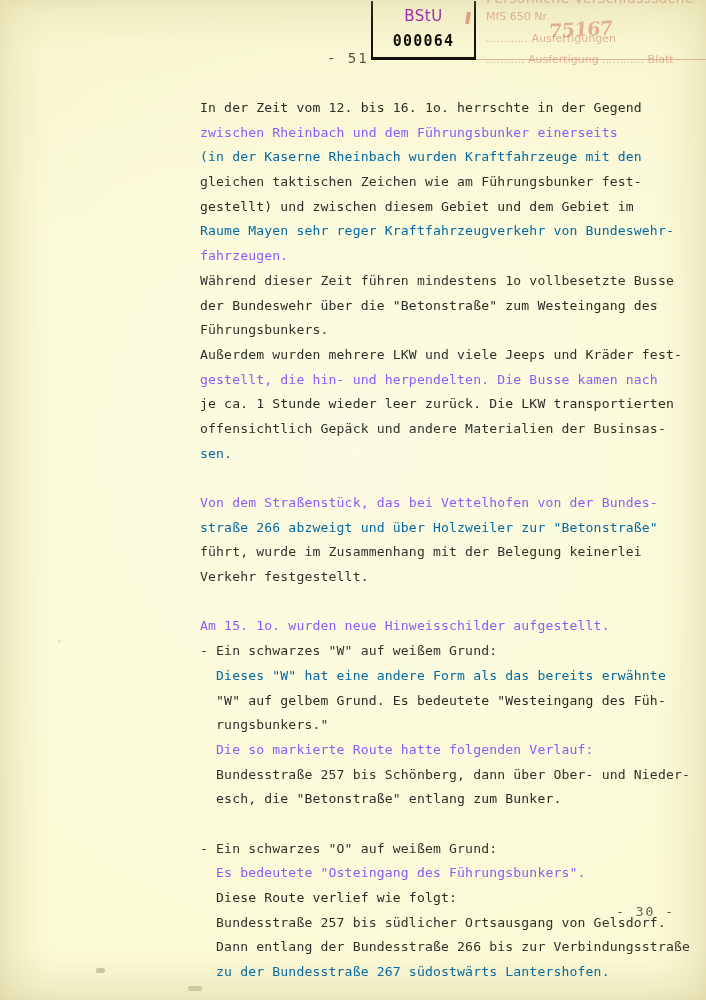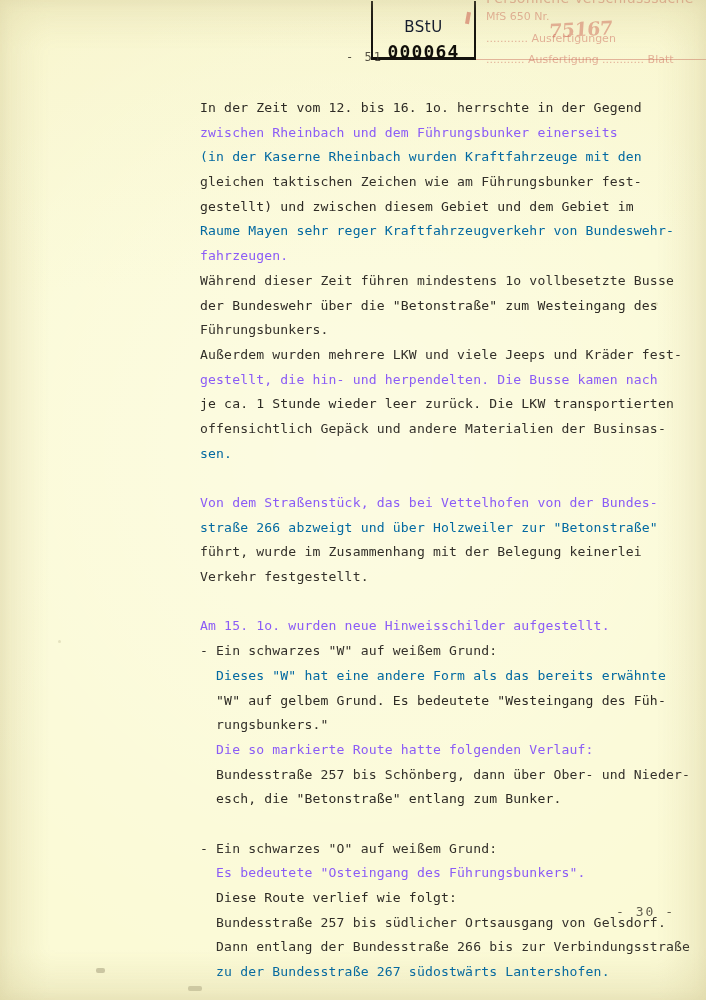--- a/index.html
+++ b/index.html
@@ -51,27 +51,27 @@
     border: 2px solid #15130f;
     border-top: none;
     background: transparent;
     text-align: center;
     box-sizing: border-box;
   }
   #bstu-stamp .bstu-label {
     font-family: "DejaVu Sans", "Liberation Sans", sans-serif;
     font-size: 15px;
     letter-spacing: 0.5px;
-    color: #0f172a;
-    margin-top: 18px;
+    color: #a21caf;
+    margin-top: 7px;
     line-height: 17px;
   }
   #bstu-stamp .bstu-number {
     font-family: "DejaVu Sans Mono", "Liberation Mono", monospace;
-    font-size: 18px;
+    font-size: 15px;
     font-weight: bold;
     letter-spacing: 1.2px;
     color: #100e0a;
     line-height: 26px;
     margin-top: 3px;
   }
   
   #bstu-redmark {
     position: absolute;
     left: 466px;
@@ -116,23 +116,23 @@
     font-weight: bold;
     color: #c0392f;
     opacity: 0.92;
     transform: rotate(-3deg) skewX(-7deg);
     letter-spacing: -0.5px;
   }
 
   
   #page-number-top {
     position: absolute;
-    left: 346px;
+    left: 327px;
     top: 50px;
-    font-size: 12px;
+    font-size: 14px;
     color: #3a362c;
     letter-spacing: 2px;
     opacity: 0.85;
   }
   
   #stamp-bracket {
     position: absolute;
     left: 371px;
     top: 47px;
     width: 0;

